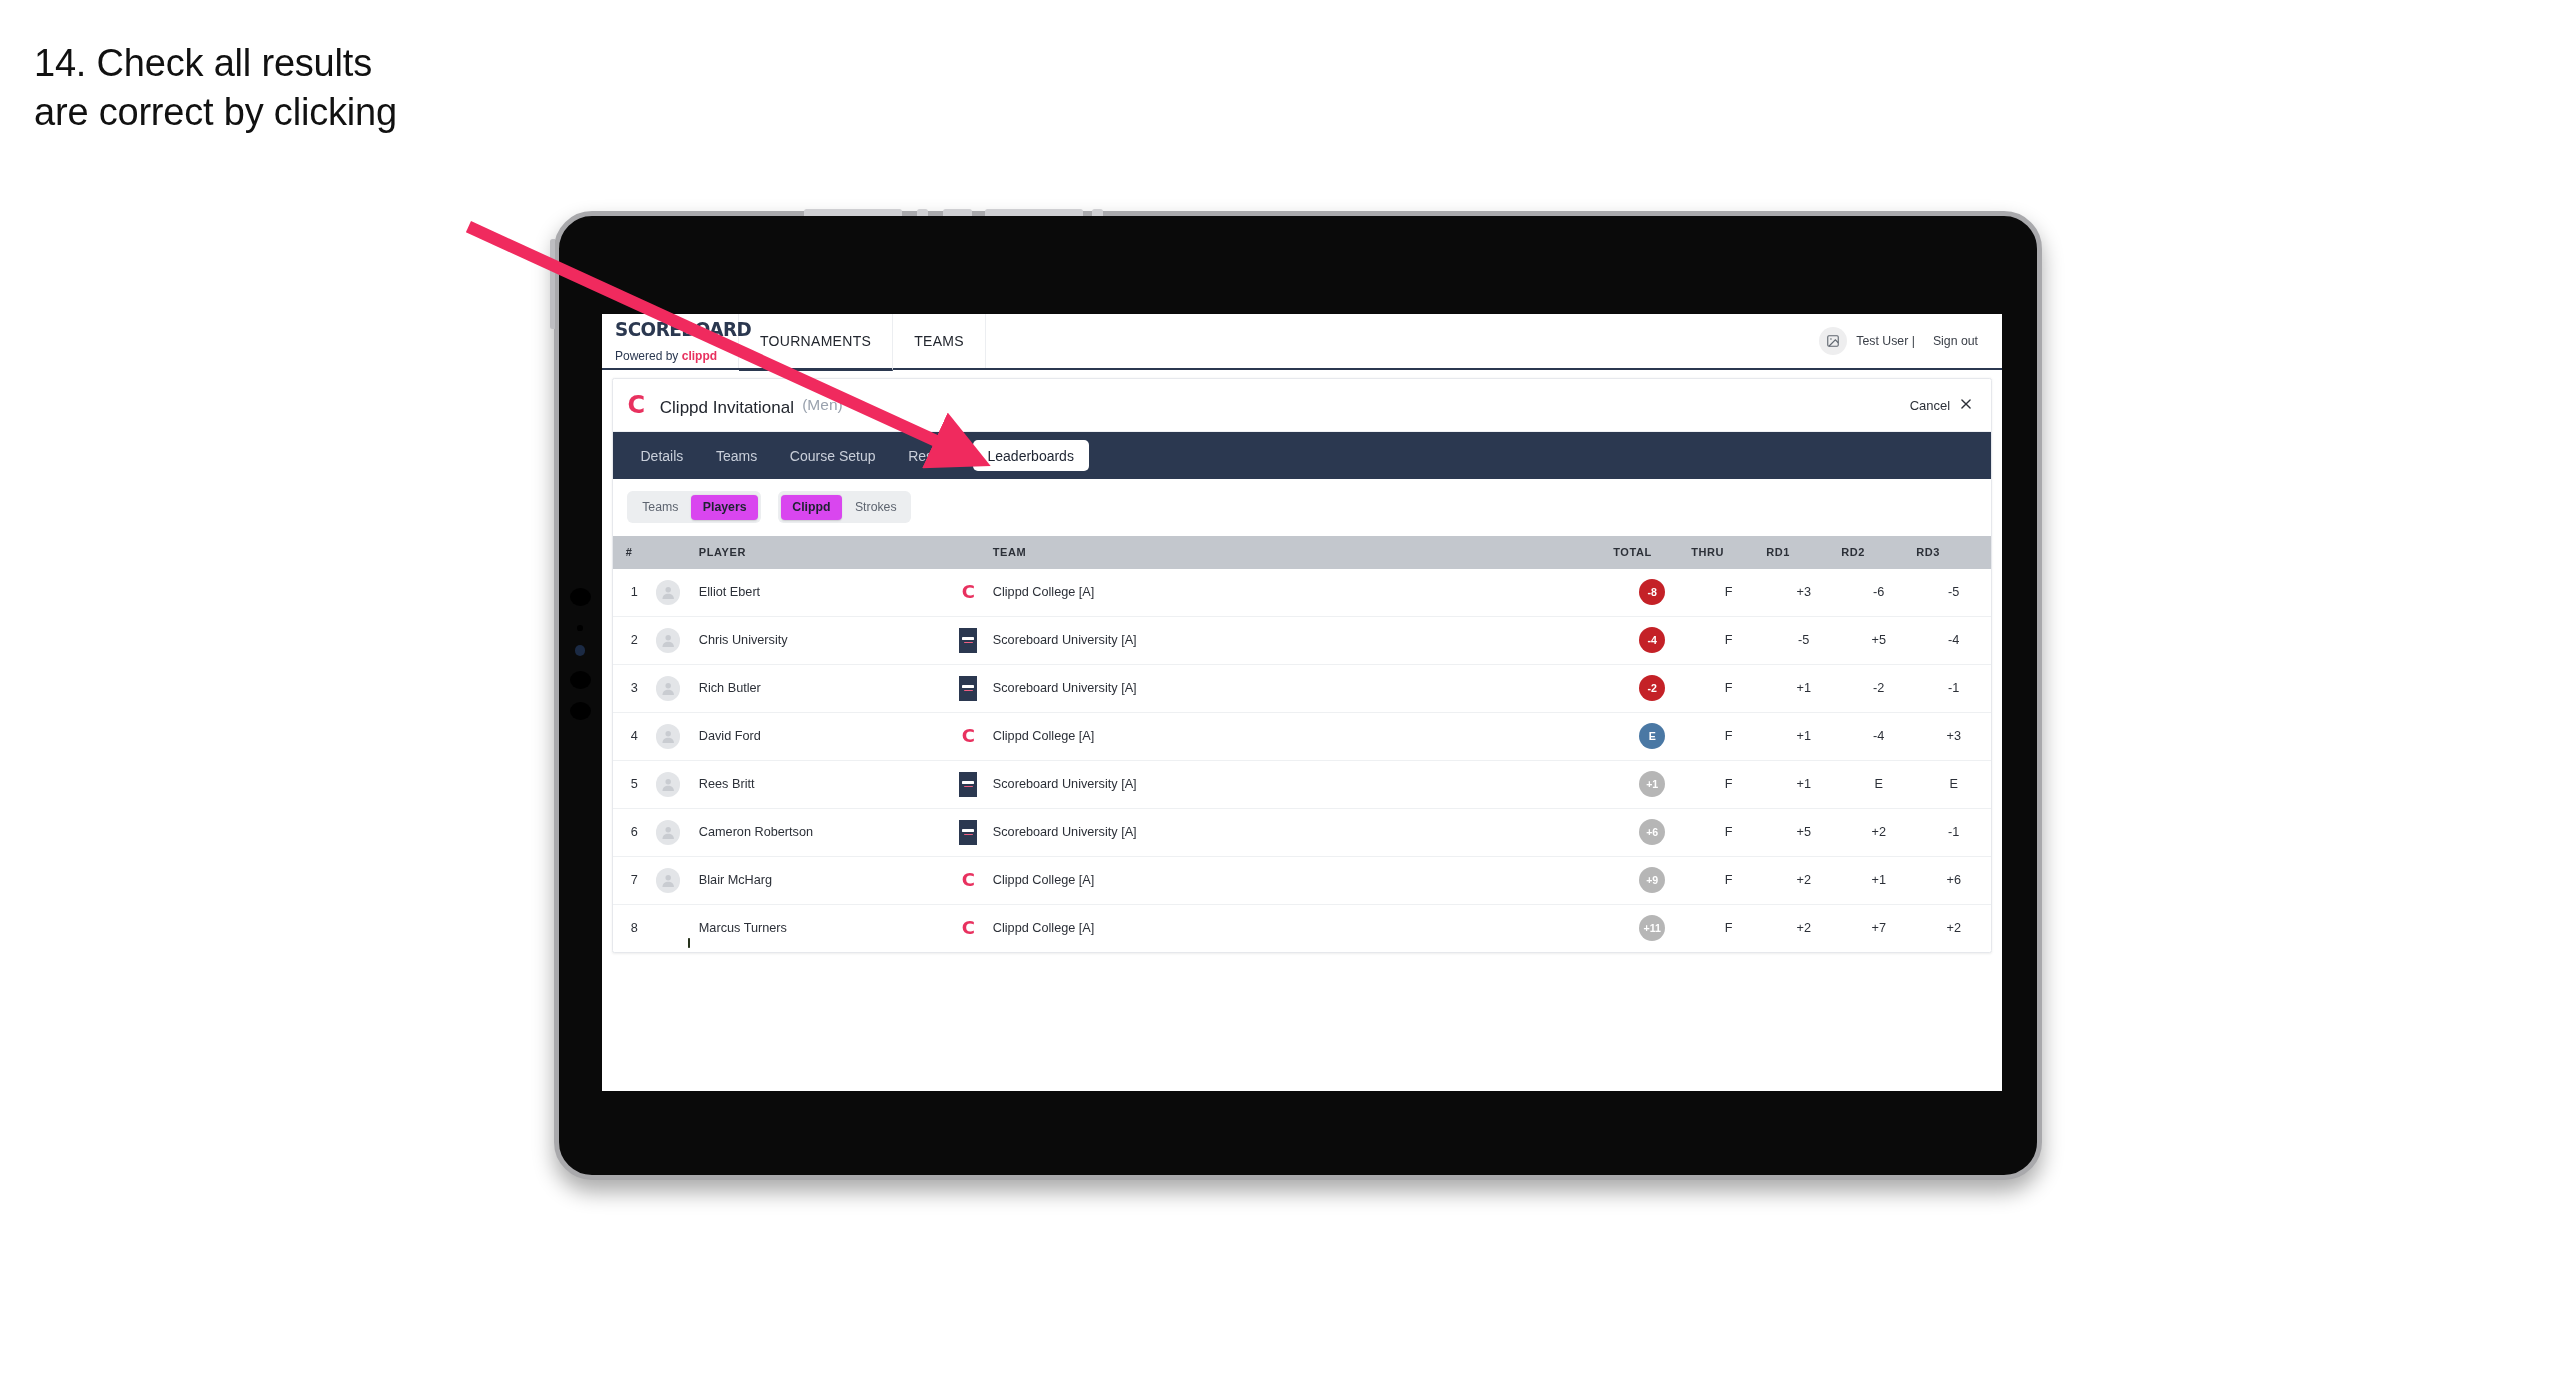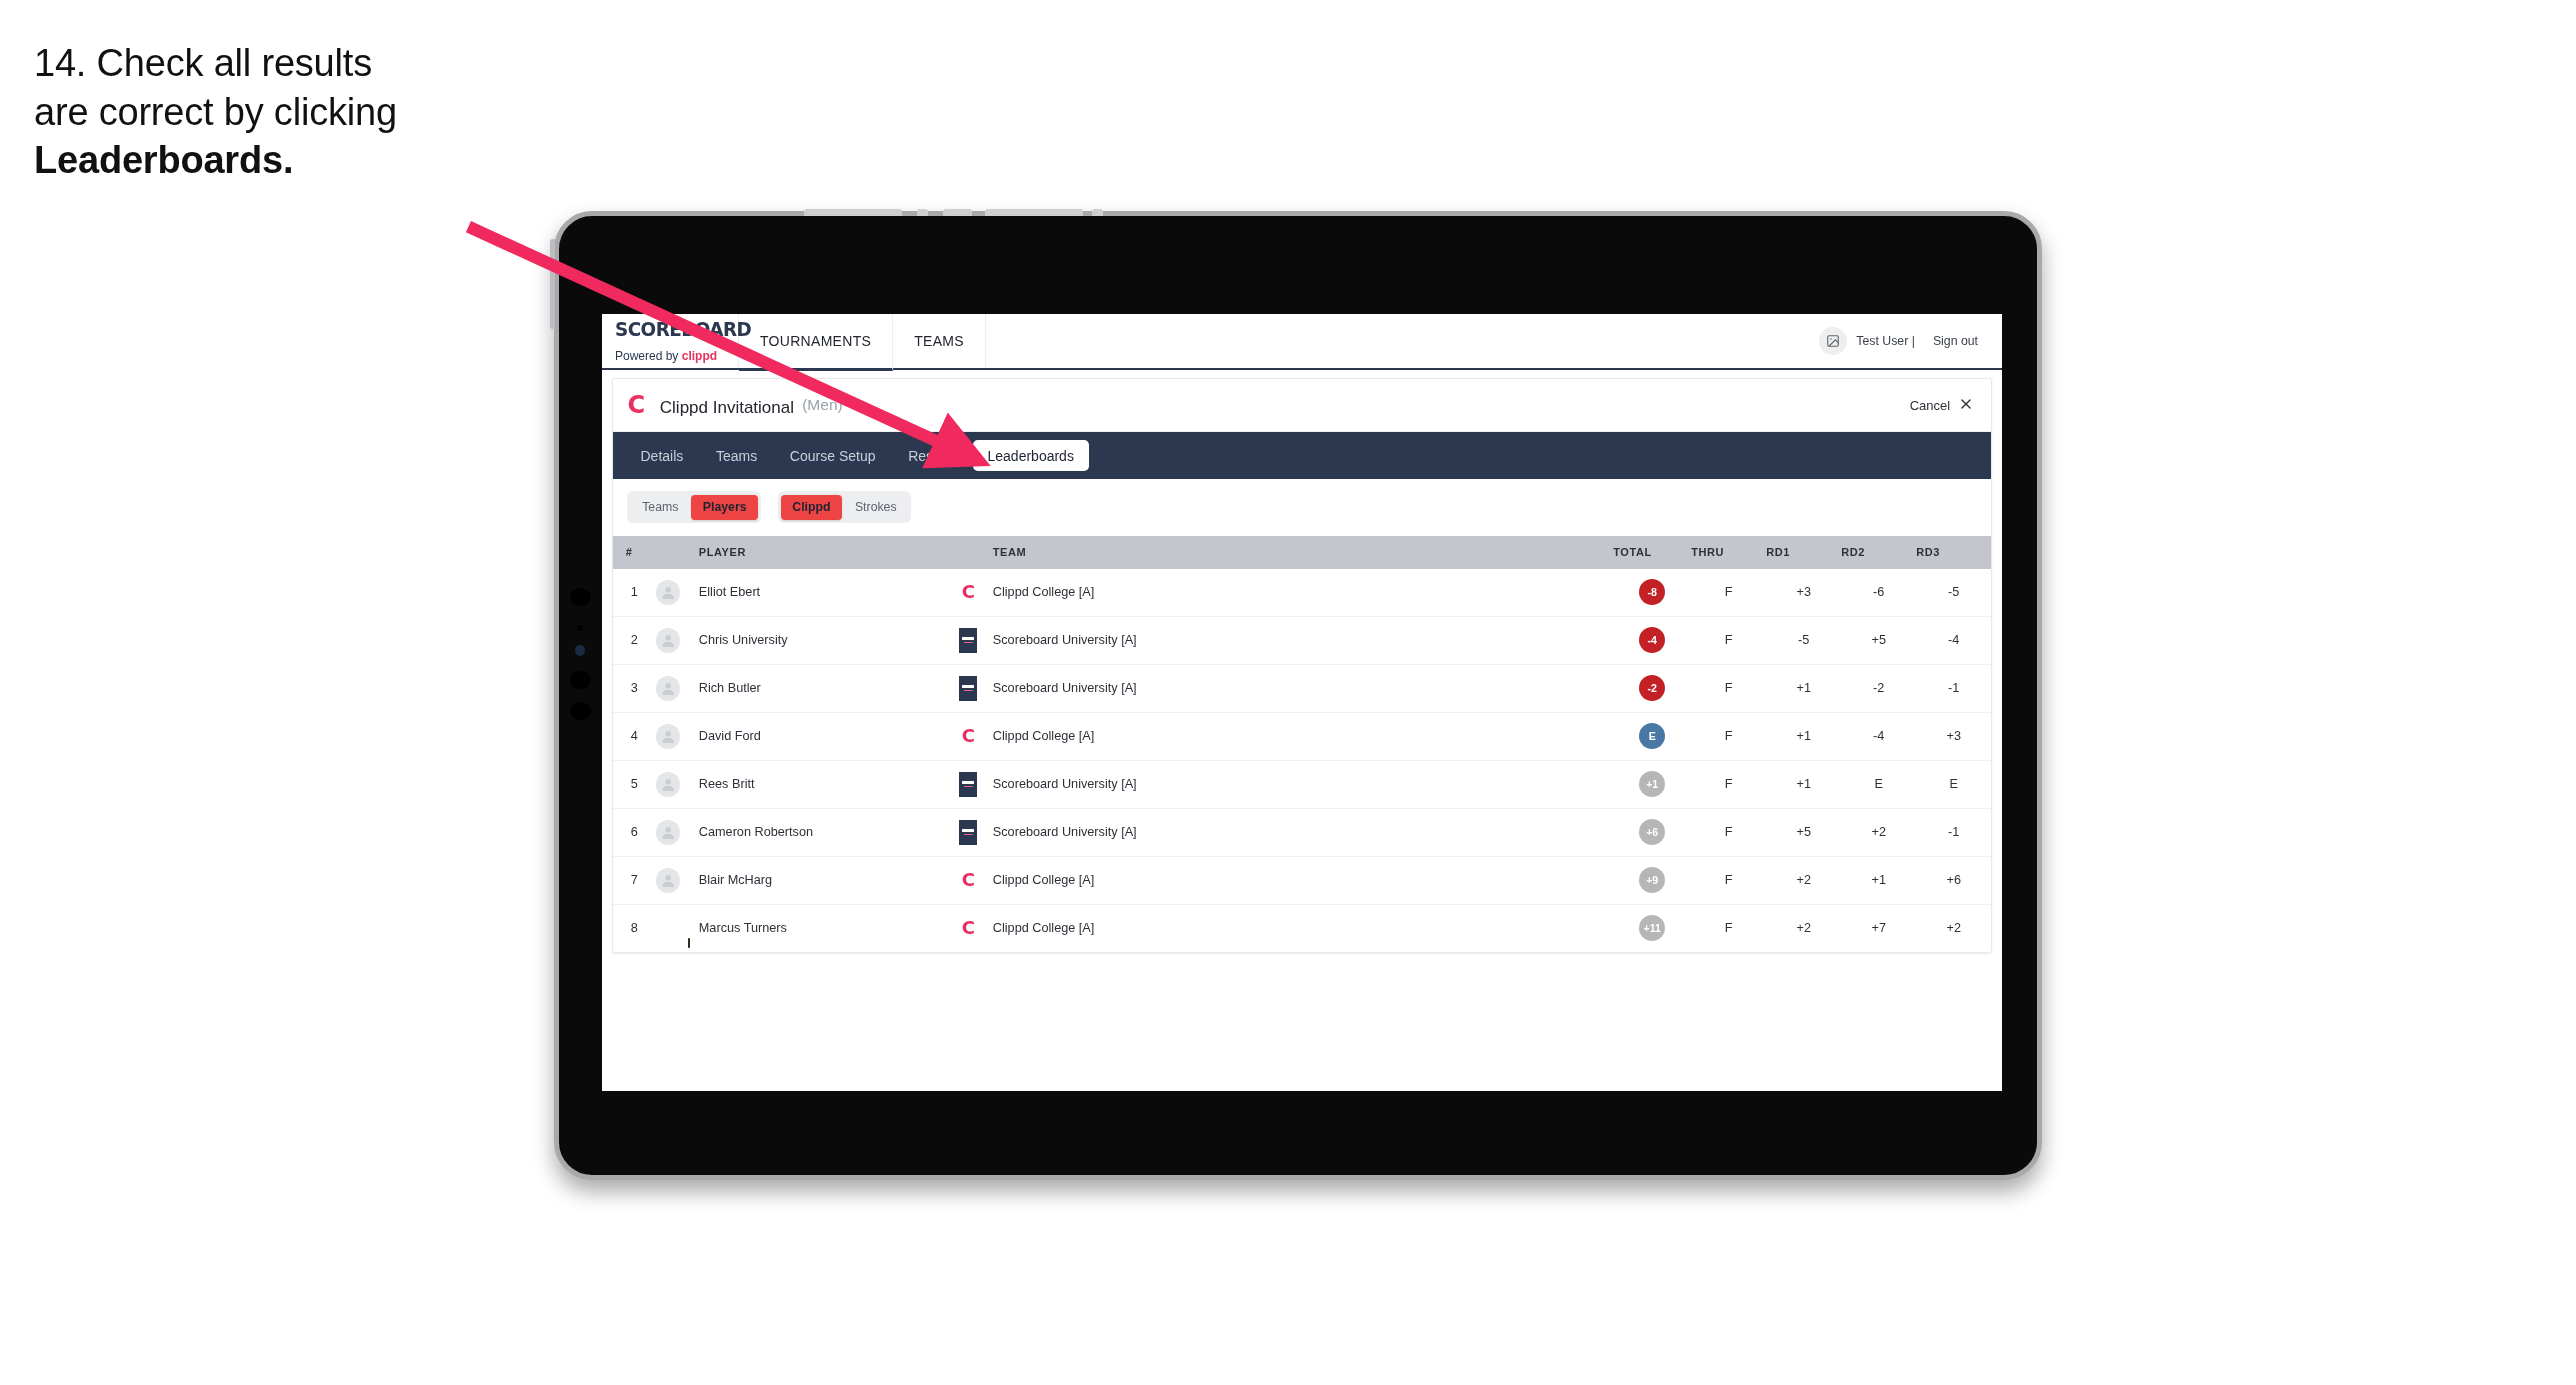--- a/index.html
+++ b/index.html
@@ -104,21 +104,21 @@
   }
   .tab.active{background:#ffffff;color:#1d2330;font-weight:400;}
 
   
   #toggles{display:flex;gap:16.4px;padding:12.3px 0 12.3px 14.7px;background:#fff;}
   .seg{background:#eceef0;border-radius:5.7px;padding:3.3px;display:flex;gap:1.6px;}
   .seg-btn{
     font-size:12.3px;color:#5d646f;padding:5.7px 11.4px;border-radius:4.1px;cursor:pointer;
     white-space:nowrap;
   }
-  .seg-btn.active{background:#ef4444;color:#1d2330;font-weight:700;box-shadow:0 0.8px 1.6px rgba(0,0,0,.14);}
+  .seg-btn.active{background:#d946ef;color:#1d2330;font-weight:700;box-shadow:0 0.8px 1.6px rgba(0,0,0,.14);}
 
   
   #table{width:100%;border-collapse:collapse;table-layout:fixed;}
   #table thead th{
     background:#c3c7cd;color:#2c3038;font-size:11px;font-weight:700;letter-spacing:0.6px;
     height:33px;text-align:left;padding:0;
   }
   #table tbody td{
     height:47px;border-bottom:0.8px solid #eef0f2;font-size:12.7px;color:#2c3038;
     padding:0;vertical-align:middle;
@@ -172,21 +172,20 @@
   .badge.red{background:#c42127;}
   .badge.blue{background:#4a78a4;}
   .badge.gray{background:#b6b6b6;}
 </style>
 </head>
 <body>
 
 <div id="caption">
   <div>14. Check all results</div>
   <div>are correct by clicking</div>
-  <div class="bold">Leaderboards.</div>
 </div>
 
 <div id="tablet">
 
   <div id="tablet-buttons-top">
     <span class="btn-top" style="left:0;width:98px;"></span>
     <span class="btn-top" style="left:113px;width:11.4px;"></span>
     <span class="btn-top" style="left:139px;width:29px;"></span>
     <span class="btn-top" style="left:181px;width:98px;"></span>
     <span class="btn-top" style="left:288px;width:11.4px;"></span>

